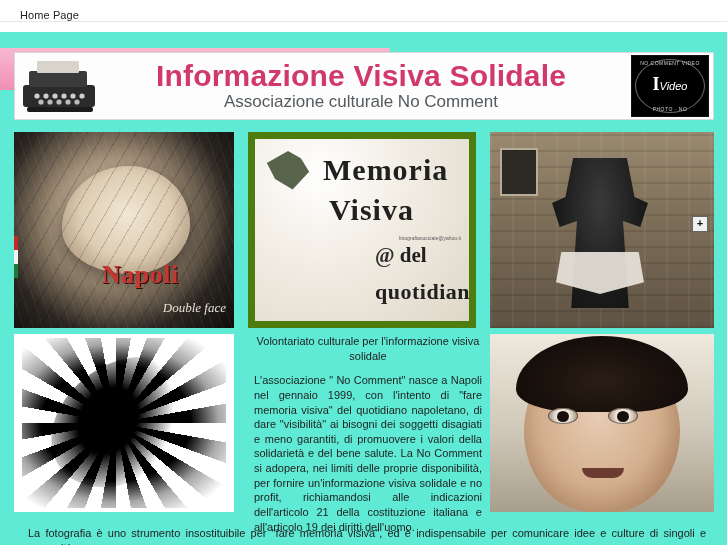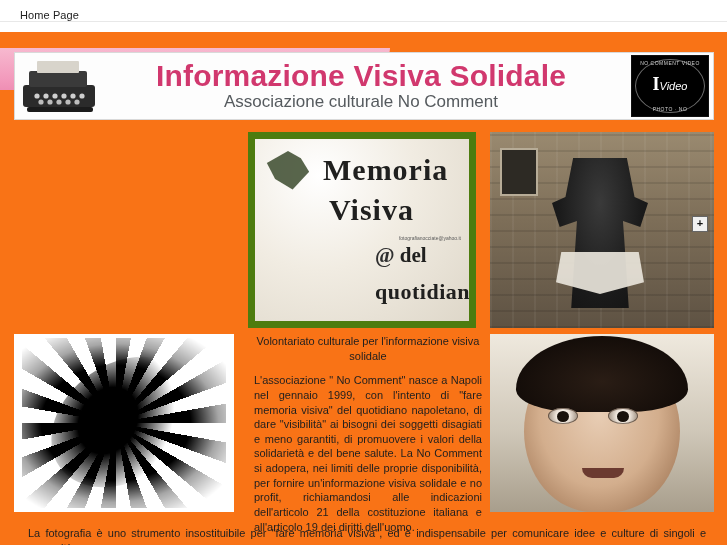--- a/index.html
+++ b/index.html
@@ -32,21 +32,21 @@
     letter-spacing: 0.1px;
   }
 
   
   .page {
     position: absolute;
     top: 32px;
     left: 0;
     width: 727px;
     height: 513px;
-    background: #f97316;
+    background: #5eead4;
   }
 
   
   .pinkband {
     position: absolute;
     top: 10px;
     left: 0;
     width: 727px;
     height: 48px;
     overflow: hidden;
@@ -506,20 +506,28 @@
     <div class="logo-badge">
       <div class="badge-ring"></div>
       <div class="badge-text-top">NO COMMENT   VIDEO</div>
       <div class="badge-center"><span>I</span><span class="vid">Video</span></div>
       <div class="badge-text-bottom">PHOTO · NO</div>
     </div>
   </div>
 
   <div class="grid-row1">
 
+    <div class="img-napoli">
+      <div class="napoli-bg"></div>
+      <div class="napoli-face"></div>
+      <div class="napoli-scratch"></div>
+      <div class="napoli-italia">Italia</div>
+      <div class="napoli-word">Napoli</div>
+      <div class="napoli-sub">Double face</div>
+    </div>
 
     <div class="img-memoria">
       <div class="memoria-paper"></div>
       <div class="memoria-leaf"></div>
       <div class="memoria-t1">Memoria</div>
       <div class="memoria-t2">Visiva</div>
       <div class="memoria-mail">fotografianocciate@yahoo.it</div>
       <div class="memoria-t3"><span class="at">@</span> <span>del</span></div>
       <div class="memoria-t4">quotidiano</div>
     </div>

